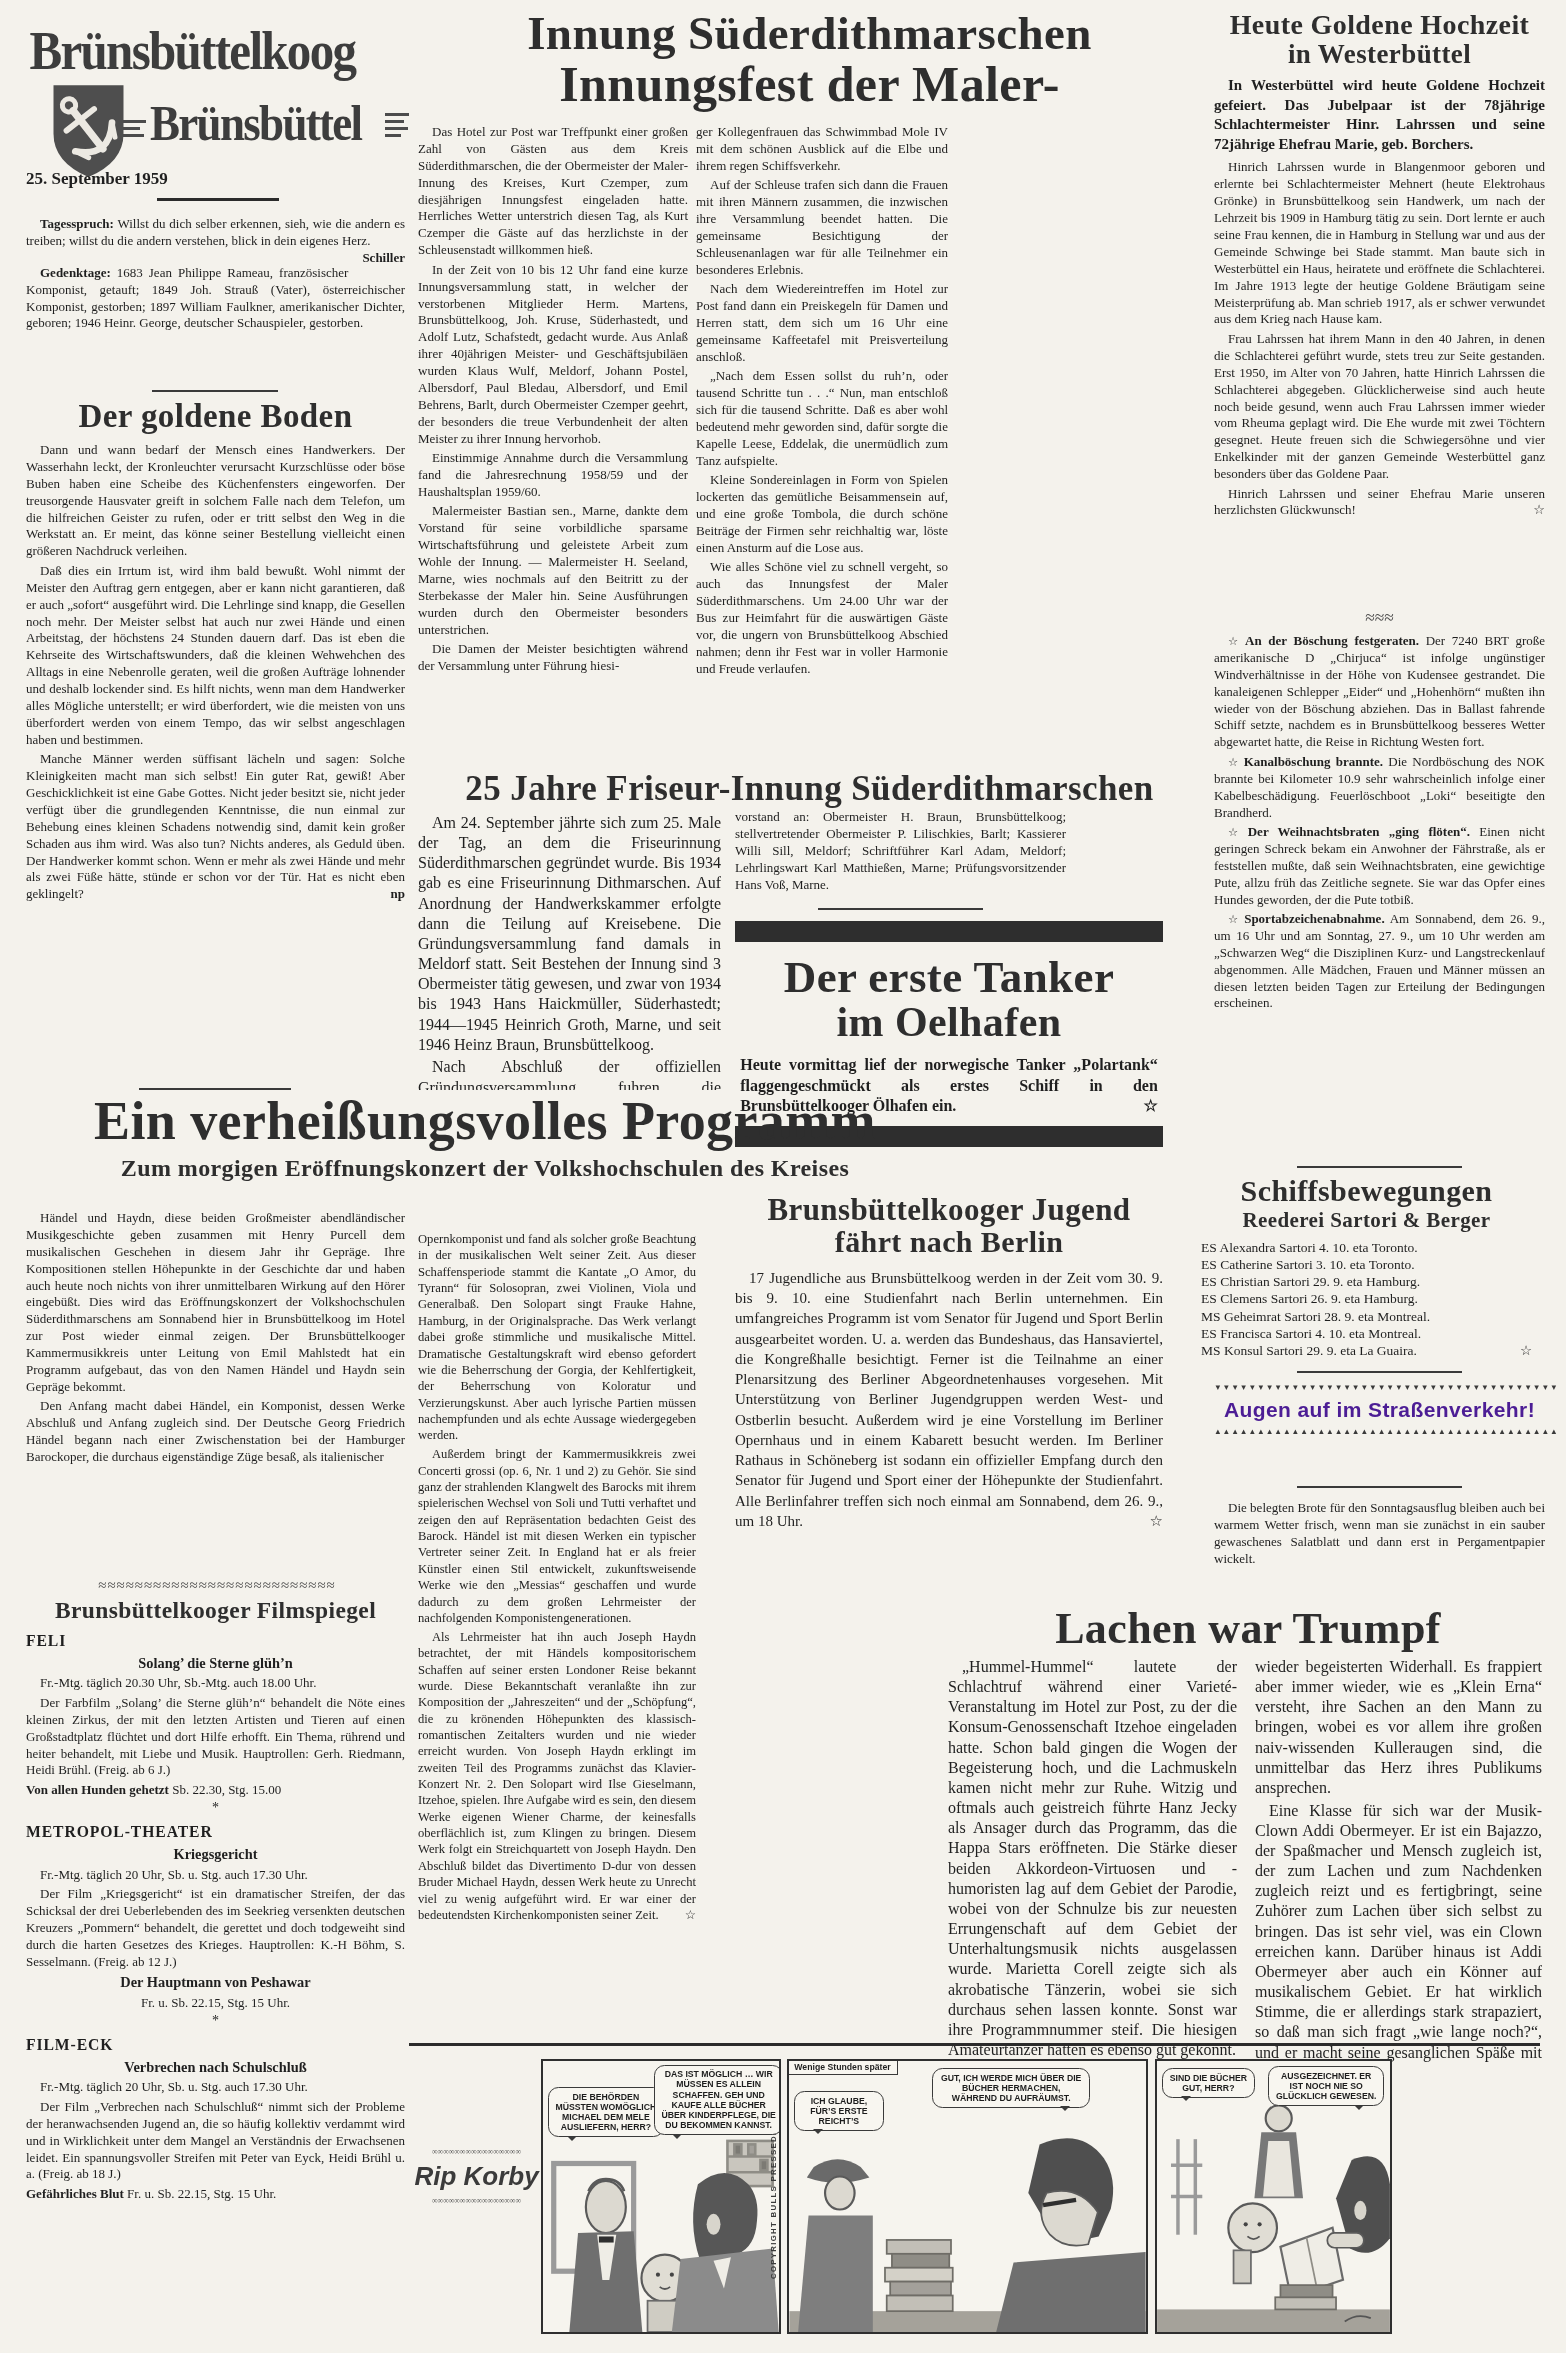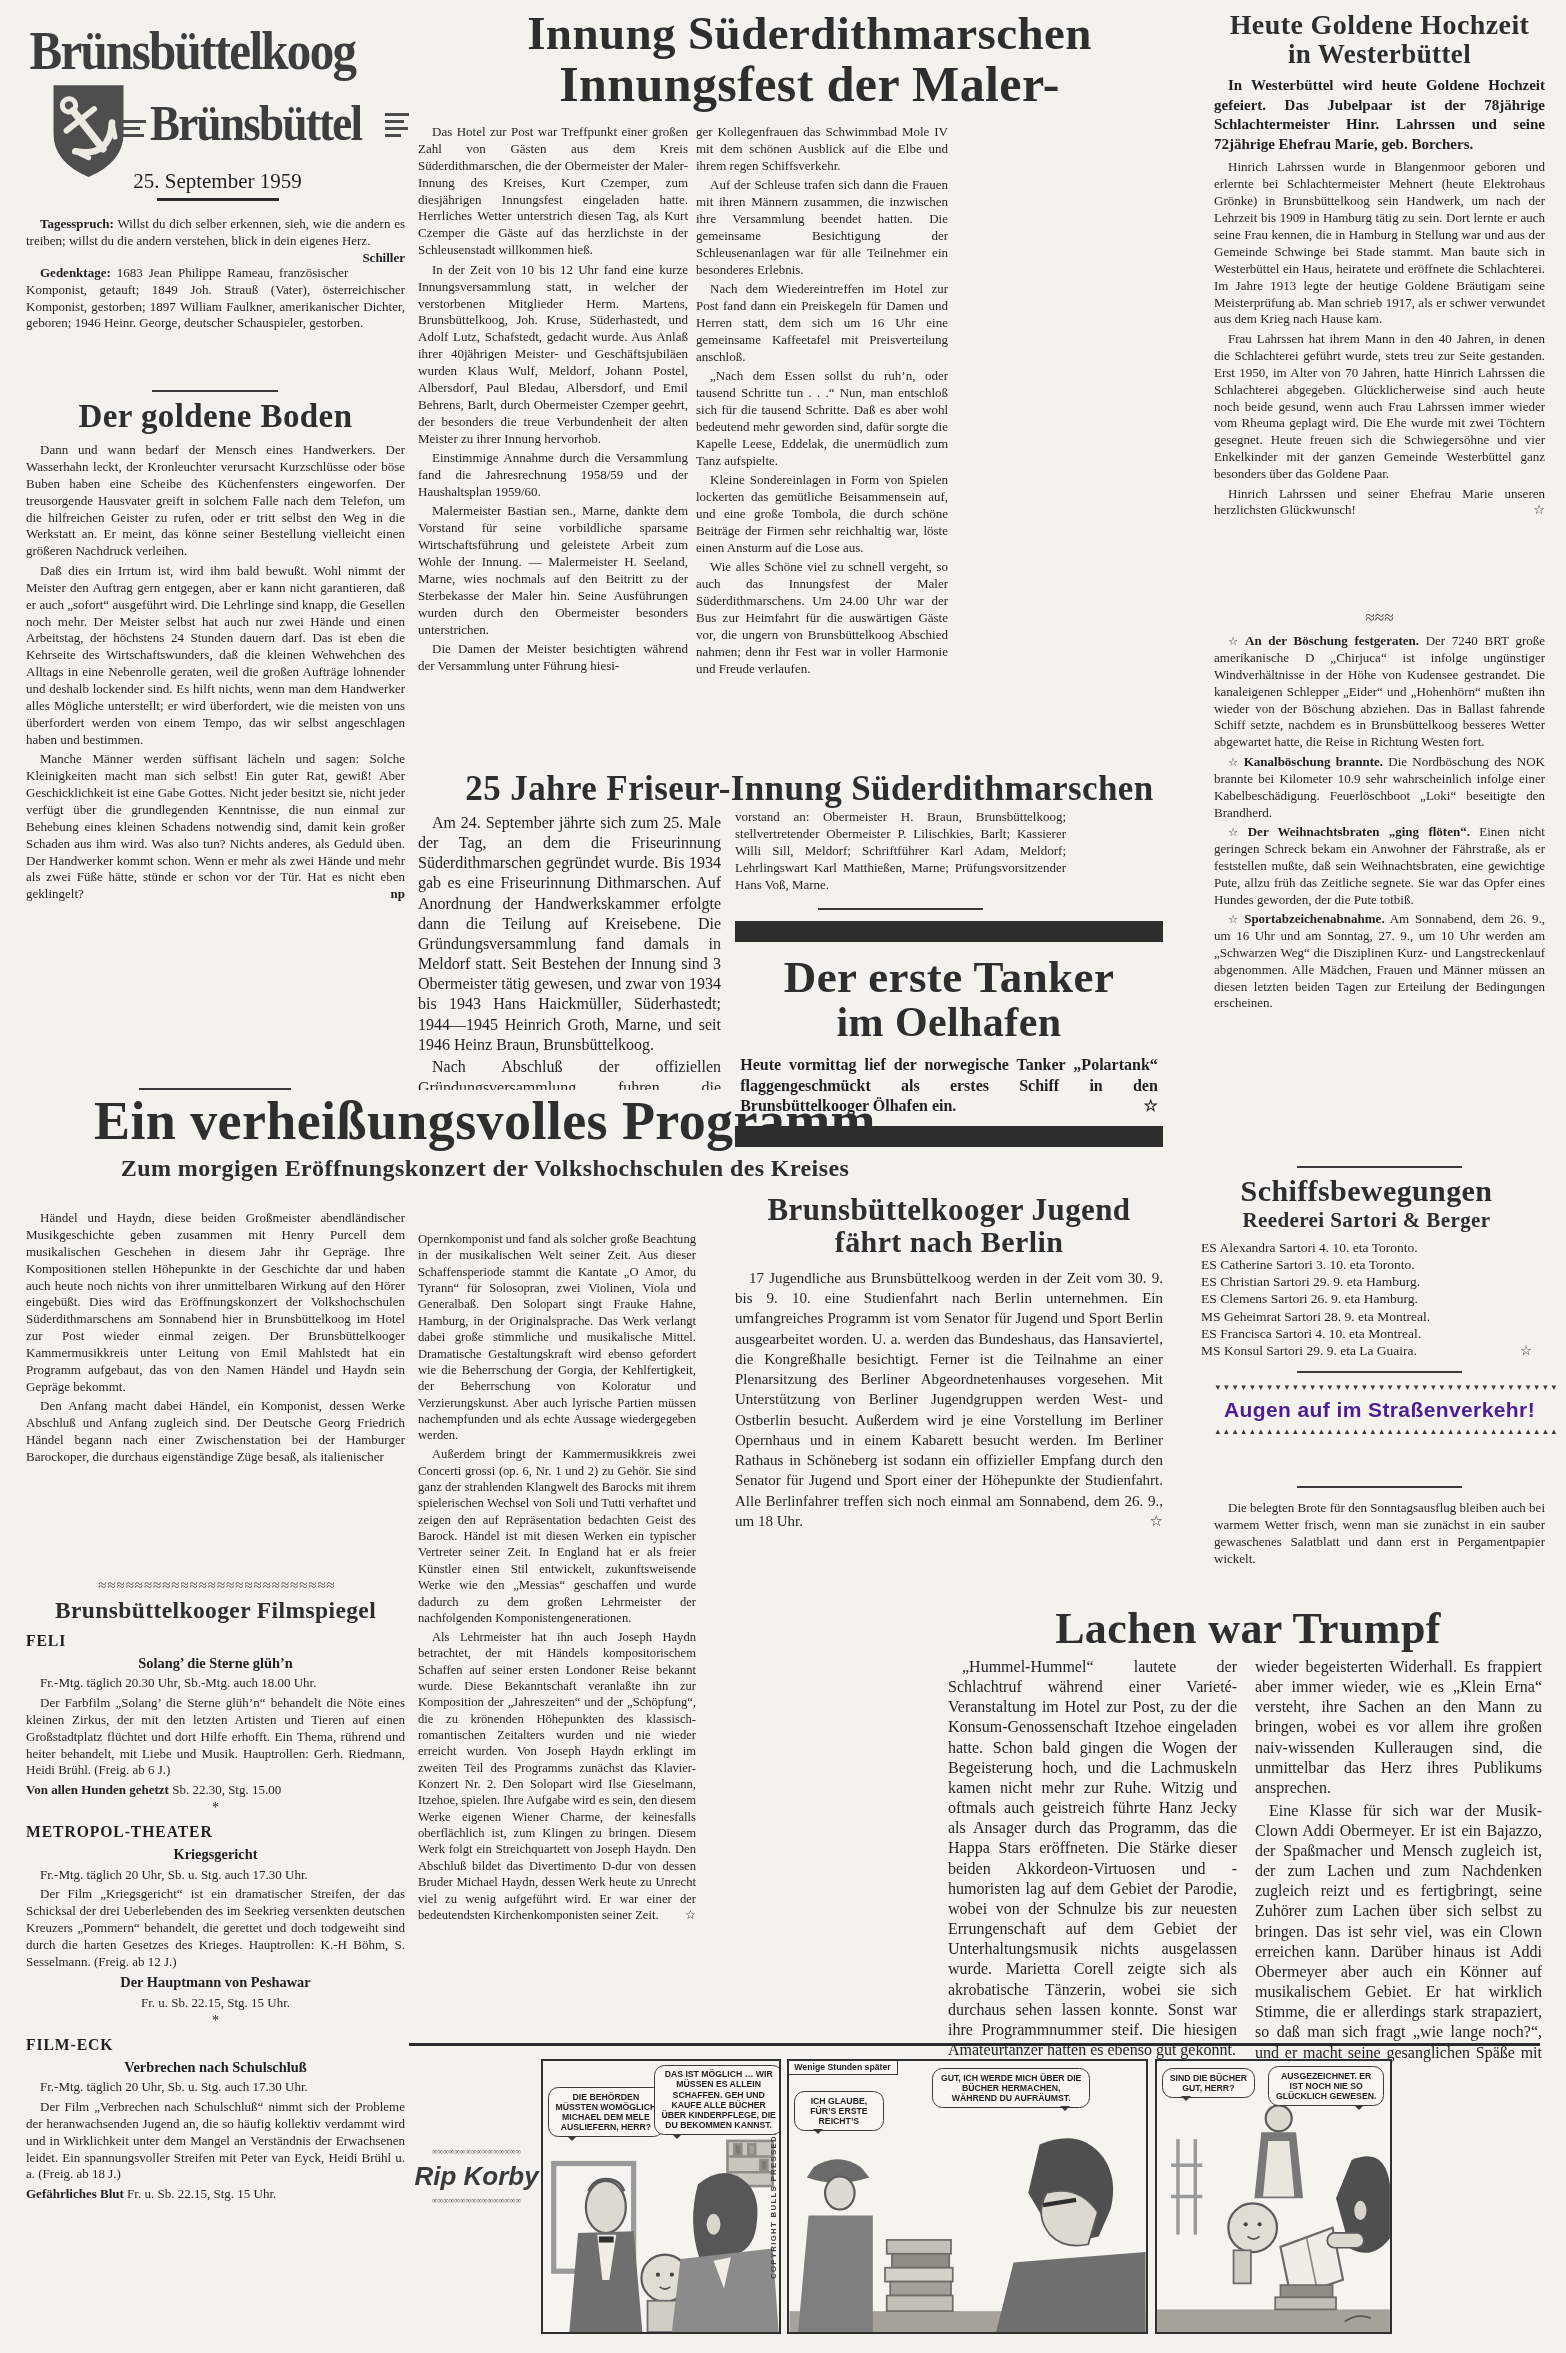--- a/index.html
+++ b/index.html
@@ -17,21 +17,21 @@
   .hl{font-weight:bold;color:#2e2e2e;text-align:center;line-height:1.04;letter-spacing:0.4px;}
   .rule{background:#3a3a3a;height:1.7px;}
   .rule3{background:#2b2b2b;height:2.6px;}
   .lead-par b{font-weight:bold;}
   .brief{margin:0 0 8.7px 0;}
   .brief .bstar{font-size:11.3px;padding-right:3.5px;}
   .brief b{font-weight:bold;}
   
   .m-line1{font-weight:bold;font-size:49px;letter-spacing:-1.7px;color:#3d3d3d;transform:scaleY(1.12);transform-origin:top left;white-space:nowrap;}
   .m-line2{font-weight:bold;font-size:45px;letter-spacing:-1.7px;color:#3d3d3d;transform:scaleY(1.12);transform-origin:top left;white-space:nowrap;}
-  .m-date{font-weight:normal;font-size:21px;text-align:center;}
+  .m-date{font-weight:bold;font-size:17px;text-align:left;}
   .rib span{display:block;background:#4c4c4c;height:3.5px;margin:3.5px 0;}
   
   .bar{background:#2e2e2e;height:21px;width:100%;}
   
   .ship{font-size:13.5px;line-height:1.28;white-space:nowrap;}
   
   .tri{font-size:7.8px;letter-spacing:0.9px;color:#3a3a3a;text-align:center;line-height:1;}
   .banner-text{font-family:"Liberation Sans",sans-serif;font-weight:bold;font-size:21px;text-align:center;letter-spacing:0.4px;color:#4c1d95;margin:6px 0;}
   
   .cine-name{font-weight:bold;font-size:15.7px;letter-spacing:0.9px;margin:7px 0 1.7px 0;}

